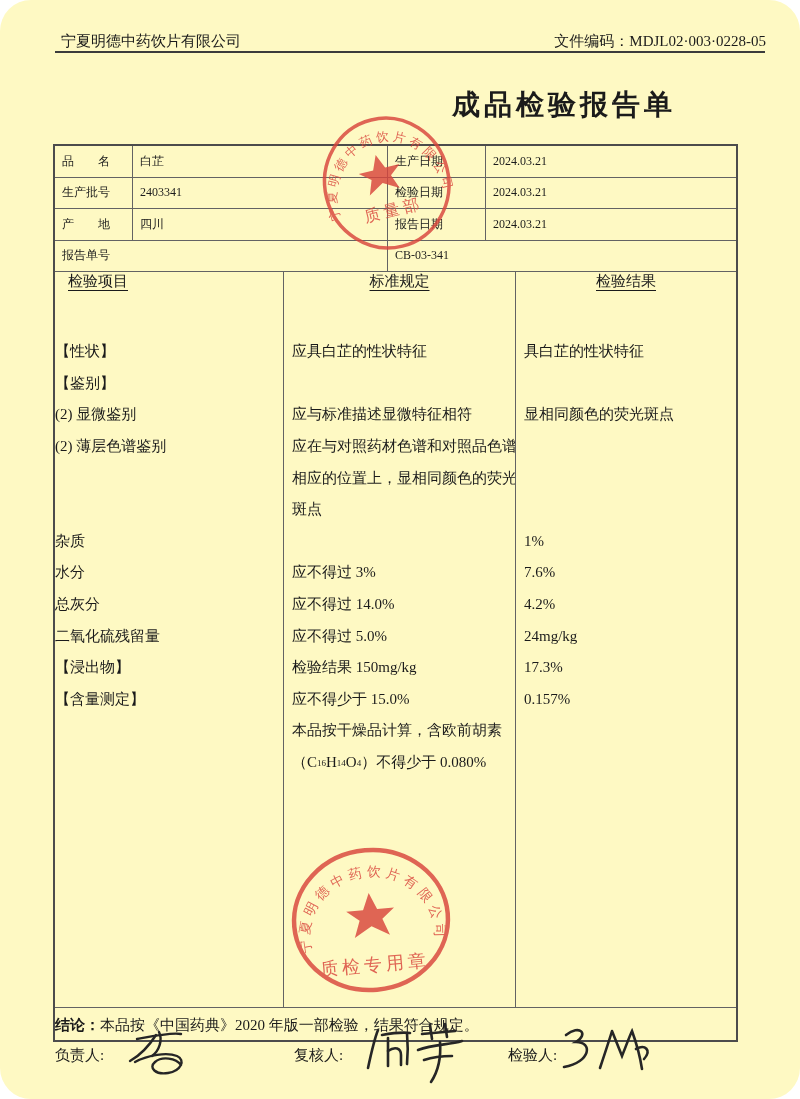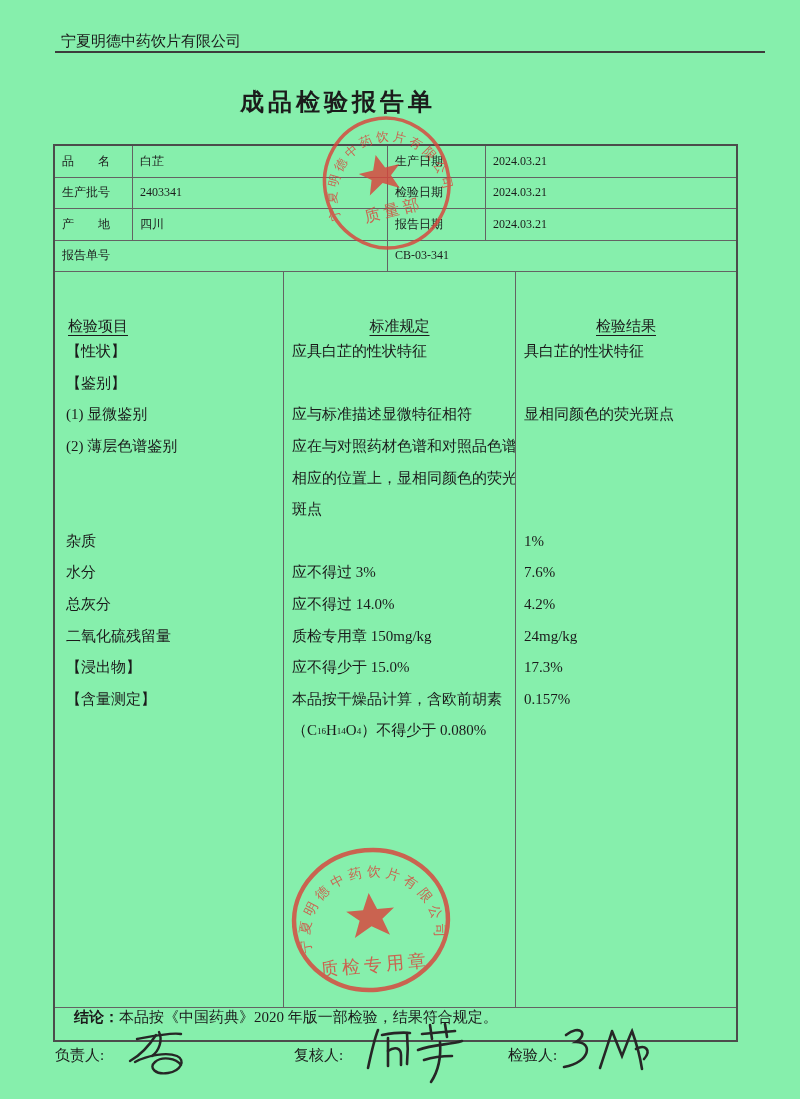--- a/index.html
+++ b/index.html
@@ -1,61 +1,62 @@
 <!DOCTYPE html>
 <html><head>
 <meta charset="utf-8">
 <style>
   html,body{margin:0;padding:0;background:#ffffff;}
   .sheet{
-    position:relative;width:800px;height:1099px;background:#86efac;
-    font-family:"Liberation Serif","DejaVu Serif",serif;color:#1b1b1b;overflow:hidden;
+    position:relative;width:800px;height:1099px;background:#fef9c3;
+    font-family:"Liberation Serif","DejaVu Serif",serif;color:#1b1b1b;overflow:hidden;border-radius:31px;
   }
   
   .hdr-company{position:absolute;left:61px;top:32px;font-size:15px;white-space:nowrap;}
   .hdr-code{position:absolute;right:34px;top:32px;font-size:15px;white-space:nowrap;}
   .hdr-rule{position:absolute;left:55px;top:51px;width:710px;height:2px;background:#3c3c3c;}
-  .title{position:absolute;left:0;top:86px;width:676px;text-align:center;
-         font-size:24px;font-weight:bold;letter-spacing:4px;}
+  .title{position:absolute;left:0;top:86px;width:676px;text-align:right;
+         font-size:28px;font-weight:bold;letter-spacing:4px;}
   
   .report{position:absolute;left:53px;top:144px;width:681px;height:894px;border:2px solid #4c4c4c;background:transparent;}
   .info-grid{display:grid;grid-template-columns:78px 255px 98px 250px;grid-auto-rows:31.5px;font-size:12px;}
   .cell{border-right:1px solid #636363;border-bottom:1px solid #636363;display:flex;align-items:center;
         padding:0 7px;box-sizing:border-box;white-space:nowrap;overflow:hidden;}
   .cell.noright{border-right:none;}
   .span2a{grid-column:1/3;}
   .span2b{grid-column:3/5;}
   
   .main-grid{display:grid;grid-template-columns:229px 232px 220px;height:735px;font-size:15px;}
   .mcol{border-right:1px solid #636363;box-sizing:border-box;overflow:hidden;}
   .mcol.last{border-right:none;}
-  .mhead{height:64px;display:flex;align-items:flex-end;padding-left:13px;box-sizing:border-box;}
+  .mhead{height:64px;display:flex;align-items:flex-start;padding-left:13px;box-sizing:border-box;}
   .mhead.center{justify-content:center;padding-left:0;}
   .mhead span{text-decoration:underline;text-underline-offset:4px;}
-  .mline{height:31.6px;display:flex;align-items:center;padding-left:11px;white-space:nowrap;overflow:visible;}
+  .mline{height:31.6px;display:flex;align-items:center;white-space:nowrap;overflow:visible;}
   .mcol.c2 .mline,.mcol.c3 .mline{padding-left:8px;}
   sub{font-size:9px;line-height:0;}
   
-  .concl{border-top:1px solid #636363;height:36px;display:flex;align-items:flex-start;
-         padding-left:19px;font-size:15px;box-sizing:border-box;white-space:nowrap;}
+  .concl{border-top:1px solid #636363;height:36px;display:flex;align-items:center;
+         padding-left:0;font-size:15px;box-sizing:border-box;white-space:nowrap;}
   .concl .lab{font-weight:bold;}
   
   .signoff-label{position:absolute;font-size:15px;white-space:nowrap;}
   .sig{position:absolute;}
   .sig svg{display:block;}
   
   .stamp{position:absolute;opacity:.82;pointer-events:none;}
   .stamp svg{display:block;overflow:visible;}
 </style>
 </head>
 <body>
 
 <div class="sheet">
 
   <div class="hdr-company">宁夏明德中药饮片有限公司</div>
+  <div class="hdr-code">文件编码：MDJL02·003·0228-05</div>
   <div class="hdr-rule"></div>
 
   <div class="title">成品检验报告单</div>
 
   <div class="report">
 
     <div class="info-grid">
       <div class="cell">品　　名</div>
       <div class="cell">白芷</div>
       <div class="cell">生产日期</div>
@@ -76,21 +77,21 @@
     </div>
 
     <div class="main-grid">
 
       <div class="mcol c1">
         <div class="mhead">
             <span>检验项目</span>
           </div>
         <div class="mline">【性状】</div>
         <div class="mline">【鉴别】</div>
-        <div class="mline">(1) 显微鉴别</div>
+        <div class="mline">(2) 显微鉴别</div>
         <div class="mline">(2) 薄层色谱鉴别</div>
         <div class="mline"></div>
         <div class="mline"></div>
         <div class="mline">杂质</div>
         <div class="mline">水分</div>
         <div class="mline">总灰分</div>
         <div class="mline">二氧化硫残留量</div>
         <div class="mline">【浸出物】</div>
         <div class="mline">【含量测定】</div>
         <div class="mline"></div>
@@ -102,21 +103,22 @@
           </div>
         <div class="mline">应具白芷的性状特征</div>
         <div class="mline"></div>
         <div class="mline">应与标准描述显微特征相符</div>
         <div class="mline">应在与对照药材色谱和对照品色谱</div>
         <div class="mline">相应的位置上，显相同颜色的荧光</div>
         <div class="mline">斑点</div>
         <div class="mline"></div>
         <div class="mline">应不得过 3%</div>
         <div class="mline">应不得过 14.0%</div>
-        <div class="mline">质检专用章 150mg/kg</div>
+        <div class="mline">应不得过 5.0%</div>
+        <div class="mline">检验结果 150mg/kg</div>
         <div class="mline">应不得少于 15.0%</div>
         <div class="mline">本品按干燥品计算，含欧前胡素</div>
         <div class="mline">
           <span>（C</span>
             <sub>16</sub>
             <span>H</span>
             <sub>14</sub>
             <span>O</span>
             <sub>4</sub>
             <span>）不得少于 0.080%</span>

